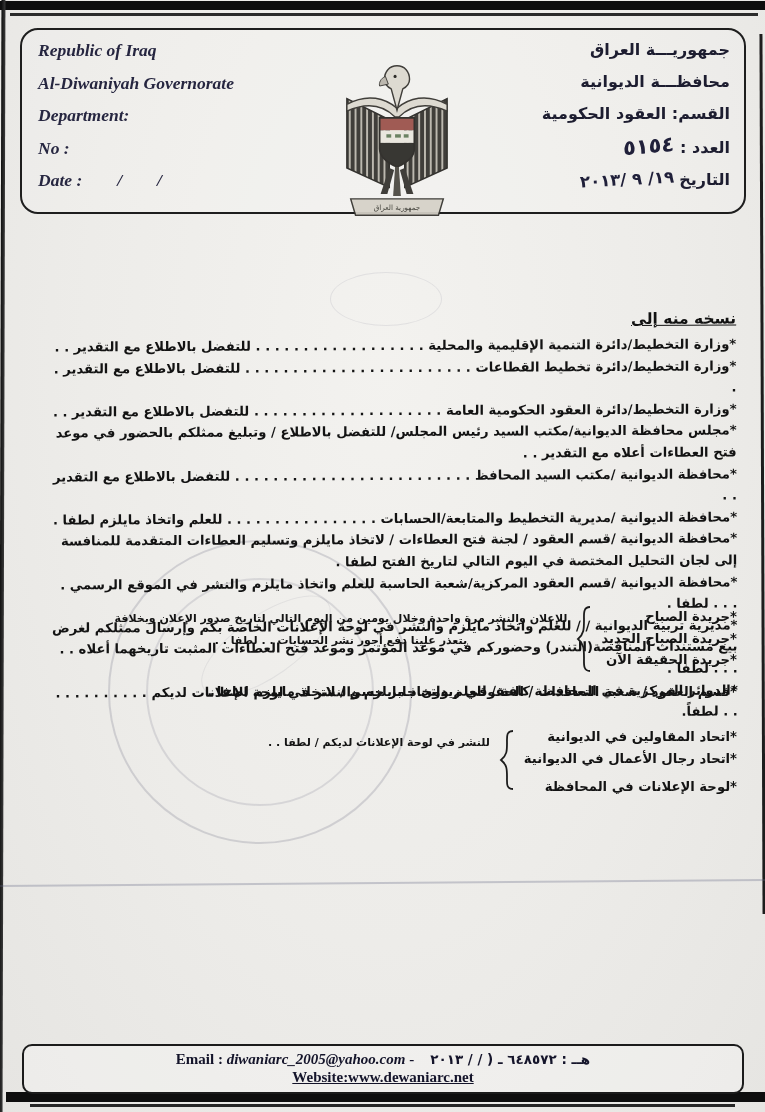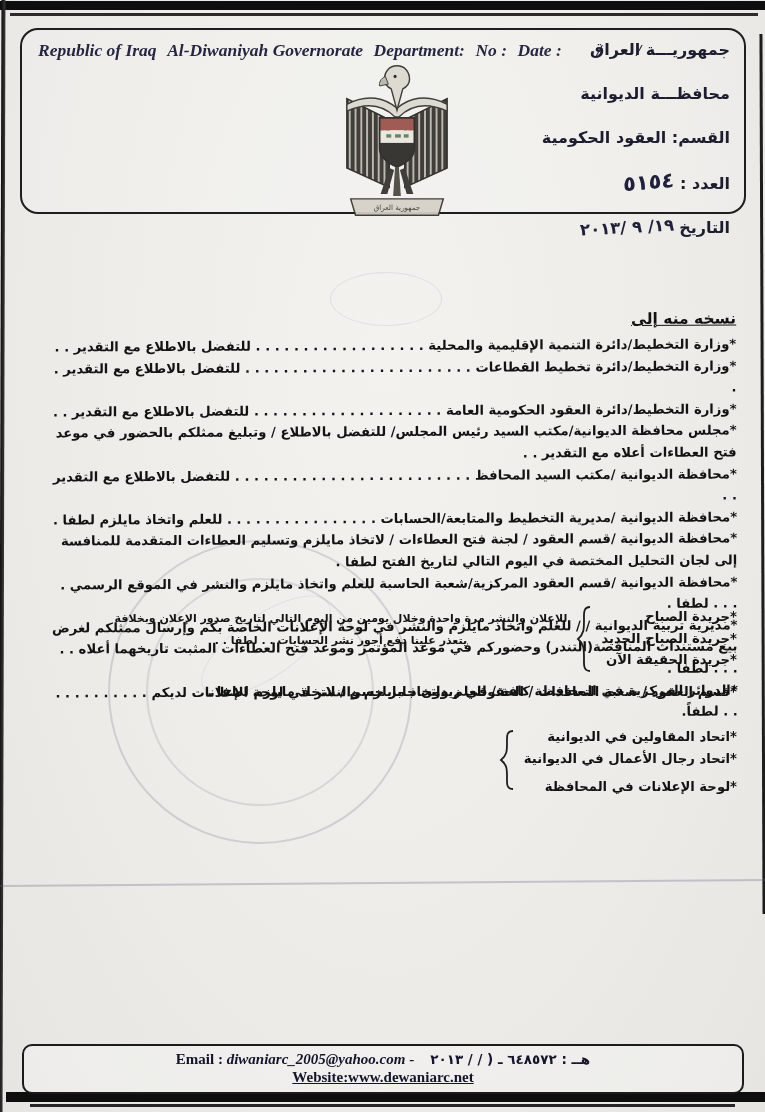--- a/index.html
+++ b/index.html
@@ -18,25 +18,25 @@
   .fold-line{position:absolute;left:0;top:882px;width:765px;height:1.5px;background:rgba(95,100,130,0.30);transform:rotate(-0.45deg);}
   .stamp{position:absolute;border-radius:50%;}
   .stamp-outer{left:108px;top:540px;width:300px;height:300px;border:2.5px solid rgba(120,120,140,0.26);}
   .stamp-inner{left:146px;top:578px;width:224px;height:224px;border:2px solid rgba(120,120,140,0.20);}
   .ghost-arc{position:absolute;left:330px;top:272px;width:110px;height:52px;border:1.5px solid rgba(120,120,140,0.14);border-radius:50%;}
   .ghost-blob{position:absolute;left:190px;top:615px;width:150px;height:60px;border:1px solid rgba(120,120,140,0.12);border-radius:50%;transform:rotate(-35deg);}
 
   
   .letterhead{position:absolute;left:20px;top:28px;width:722px;height:182px;
     border:2.5px solid #1e1e1e;border-radius:18px;background:rgba(255,255,255,0.12);}
-  .lh-en{position:absolute;left:16px;top:9px;display:flex;gap:10.5px;
+  .lh-en{position:absolute;left:16px;top:9px;display:flex;flex-direction:column;gap:10.5px;
     font-family:"Liberation Serif", serif;font-style:italic;font-weight:600;
     font-size:17.5px;line-height:22px;color:#262640;}
   .lh-en .pre{white-space:pre;}
-  .lh-ar{position:absolute;right:14px;top:8px;display:flex;flex-direction:column;gap:20px;
+  .lh-ar{position:absolute;right:14px;top:8px;display:flex;flex-direction:column;gap:8px;
     direction:rtl;text-align:right;font-weight:bold;font-size:16px;line-height:24px;color:#1d1d30;}
   .hand{display:inline-block;font-size:21px;font-weight:bold;letter-spacing:1px;
     transform:rotate(-5deg) skewX(-4deg);color:#20203a;}
   .hand-date{display:inline-block;font-size:16.5px;font-weight:bold;letter-spacing:0.5px;
     transform:rotate(-3deg);color:#20203a;}
   .emblem{position:absolute;left:316px;top:30px;filter:saturate(0.72) opacity(0.93);}
 
   
   .dist{position:absolute;right:28px;top:310px;width:686px;direction:rtl;text-align:right;
     transform:rotate(-0.25deg);}
@@ -171,20 +171,21 @@
   <div class="line-item contracts-line">*قسم العقود / شعبة التعاقدات / الحقوقي زيدون جابر حسن / لاتخاذ مايلزم لطفا .</div>
 
   <div class="group un-group">
     <div class="group-names">
       <span>*اتحاد المقاولين في الديوانية</span>
       <span>*اتحاد رجال الأعمال في الديوانية</span>
     </div>
     <svg class="brace" width="18" height="60" viewBox="0 0 18 60" style="margin-top:4px;">
       <path d="M15,1 C8,1 9,7 9,13 C9,21 9,25 3,30 C9,35 9,39 9,47 C9,53 8,59 15,59" fill="none" stroke="#1c1c1c" stroke-width="1.8"></path>
     </svg>
+    <div class="group-note" style="margin-top:6px;">للنشر في لوحة الإعلانات لديكم / لطفا . .</div>
   </div>
 
   <div class="line-item board-line">*لوحة الإعلانات في المحافظة</div>
 
   <div class="footer-box">
     <div class="footer-line1">
       <span>
         <span class="footer-email-label">Email :</span>
         <span class="footer-email-value">diwaniarc_2005@yahoo.com</span>
         <span>-</span>

